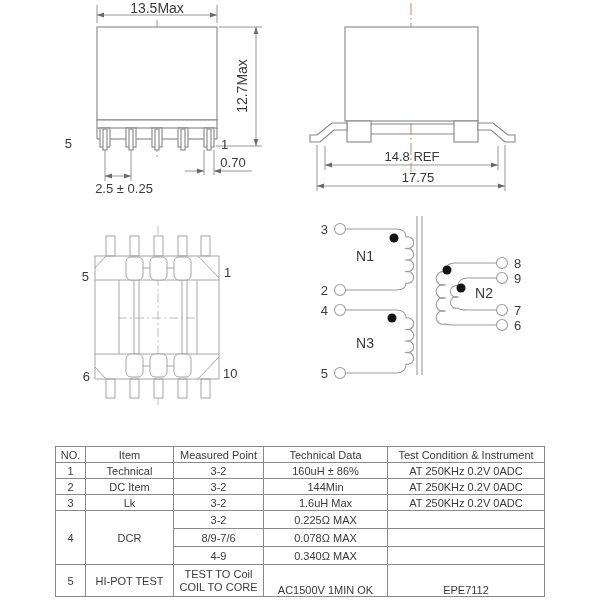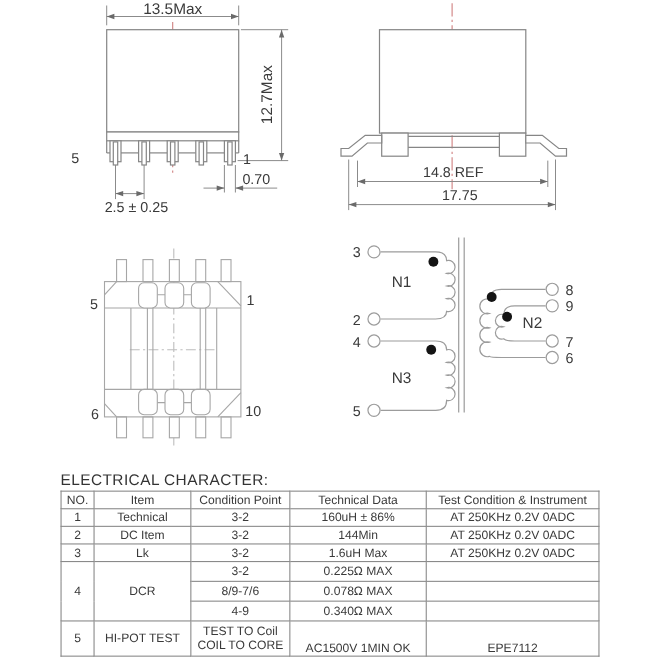--- a/index.html
+++ b/index.html
@@ -236,35 +236,34 @@
     <text class="t13" x="514" y="268" text-anchor="start">8</text>
     <text class="t13" x="514" y="283" text-anchor="start">9</text>
     <text class="t13" x="514" y="315" text-anchor="start">7</text>
     <text class="t13" x="514" y="330" text-anchor="start">6</text>
     <text class="t14" x="365" y="261" text-anchor="middle">N1</text>
     <text class="t14" x="365" y="348" text-anchor="middle">N3</text>
     <text class="t14" x="484" y="298" text-anchor="middle">N2</text>
   </g>
 </svg>
 
-<div class="title">ELECTRICAL CHARACTER:</div>
 
 <table class="ec">
   <colgroup>
         <col style="width:30px">
         <col style="width:88px">
         <col style="width:90px">
         <col style="width:124px">
         <col style="width:157px">
       </colgroup>
   <thead>
     <tr class="rh">
       <th>NO.</th>
       <th>Item</th>
-      <th>Condition Point</th>
+      <th>Measured Point</th>
       <th>Technical Data</th>
       <th>Test Condition &amp; Instrument</th>
     </tr>
   </thead>
   <tbody>
     <tr class="r16">
       <td>1</td>
       <td>Technical</td>
       <td>3-2</td>
       <td>160uH ± 86%</td>

